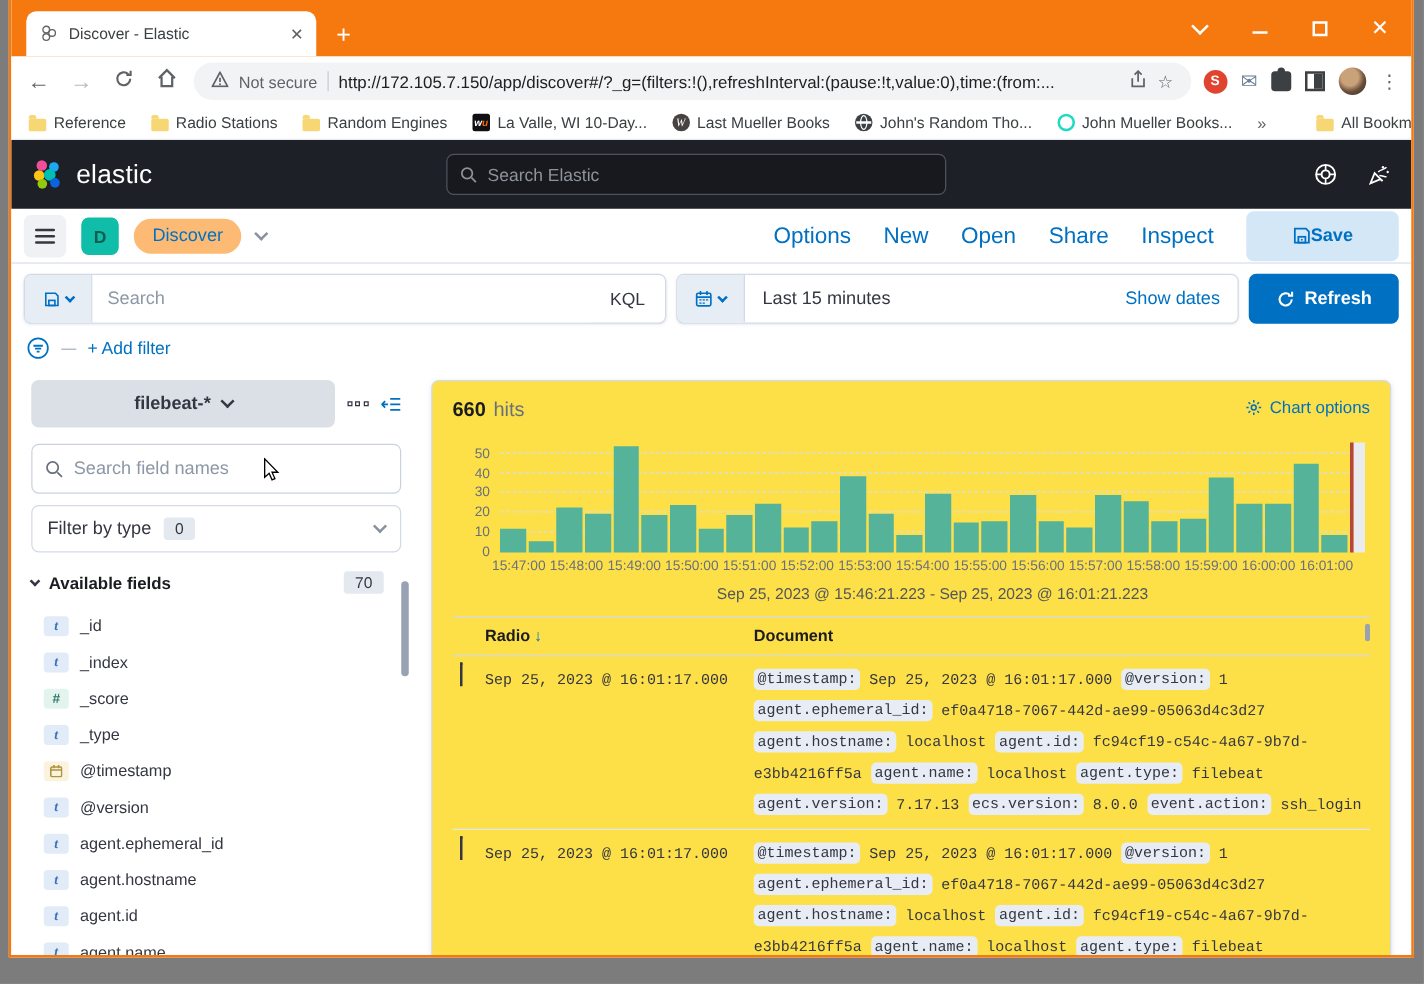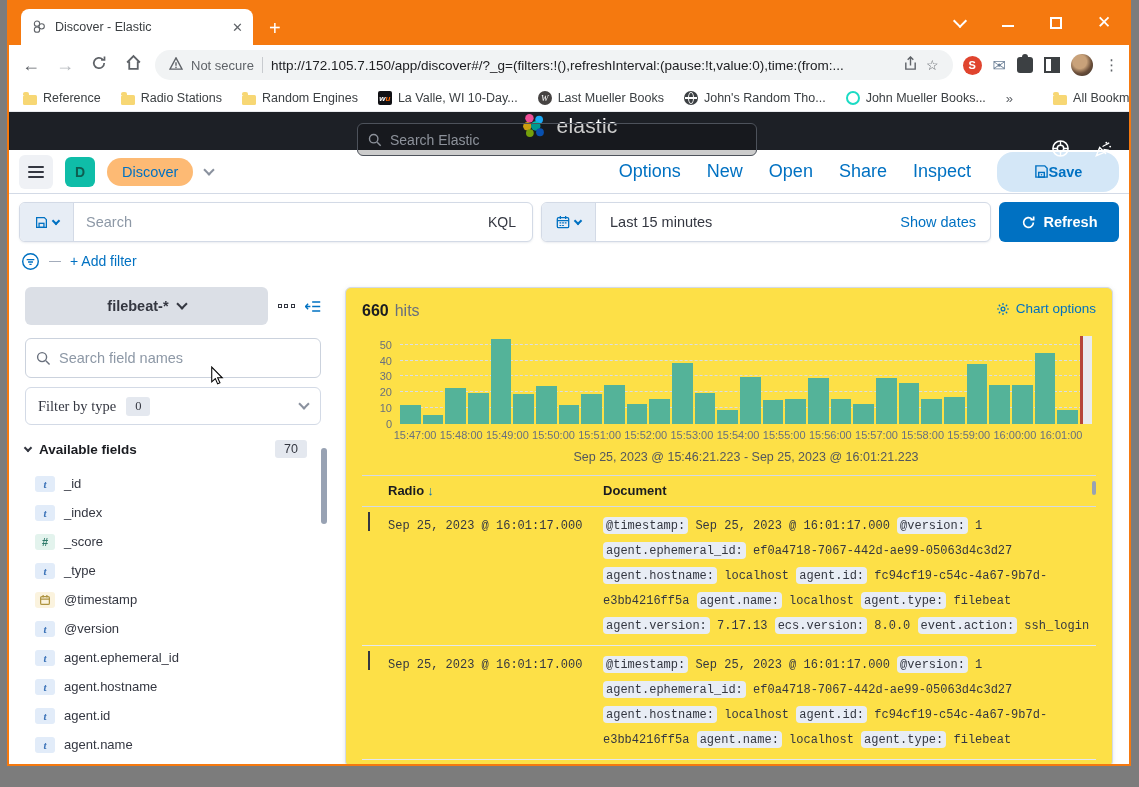--- a/index.html
+++ b/index.html
@@ -54,42 +54,42 @@
   .ico-wordpress { width:14px; height:14px; border-radius:50%; background:#464342; color:#fff; font-size:9px;
     display:flex; align-items:center; justify-content:center; font-family:"Liberation Serif",serif; }
   .ico-globe { width:14px; height:14px; border-radius:50%; background:#3C4043; position:relative; }
   .ico-globe::before { content:""; position:absolute; left:1px; right:1px; top:6px; height:1.5px; background:#fff; }
   .ico-globe::after { content:""; position:absolute; left:4.5px; top:1px; bottom:1px; width:4px; border-radius:50%; border:1.2px solid #fff; }
   .ico-godaddy { width:14px; height:14px; border-radius:50%; border:2.5px solid #1BDBC4; }
   .bm-more { color:#5F6368; font-size:13px; margin-left:auto; }
   .bm-sep { width:1px; height:16px; background:#DADCE0; }
 
   
-  .kheader { height:38px; background:#1D2026; display:flex; align-items:center; padding:0 16px; position:relative;flex-direction:column; }
+  .kheader { height:55px; background:#1D2026; display:flex; align-items:center; padding:0 16px; position:relative; }
   .brand { display:flex; align-items:center; gap:9px; color:#fff; font-size:21px; letter-spacing:.2px; }
   .ksearch { position:absolute; left:50%; top:11px; transform:translateX(-53%); width:400px; height:33px;
     background:rgba(0,0,0,.2); border:1px solid #4D525B; border-radius:6px; display:flex; align-items:center; padding:0 10px; gap:8px; }
   .ksearch input { background:transparent; border:0; outline:none; color:#D4DAE5; font-size:14px; flex:1;
     font-family:"Liberation Sans",sans-serif; }
   .ksearch input::placeholder { color:#8D929B; }
   .khicons { margin-left:auto; display:flex; align-items:center; gap:24px; }
 
   
   .knav { height:44px; border-bottom:1px solid #D3DAE6; background:#fff; display:flex; align-items:center; padding:0 10px; gap:12px; }
   .hamburger { width:34px; height:34px; background:#EFF1F5; border-radius:6px; display:flex; flex-direction:column;
     align-items:center; justify-content:center; gap:3px; }
   .hamburger i { width:16px; height:2px; background:#343741; border-radius:1px; }
   .space-badge { width:30px; height:30px; border-radius:6px; background:#0FBDA8; color:#0E5E51; font-weight:700;
     font-size:14px; display:flex; align-items:center; justify-content:center; }
   .crumb { height:28px; padding:0 15px; border-radius:14px; background:#fdba74; color:#0071C2; font-size:14.5px;
     font-weight:500; display:flex; align-items:center; }
   .chev { width:8px; height:8px; border-right:2px solid #8A919E; border-bottom:2px solid #8A919E; transform:rotate(45deg); margin-top:-4px; }
   .knav-right { margin-left:auto; display:flex; align-items:center; gap:26px; }
   .knav-link { color:#0071C2; font-size:18px; }
-  .save-btn { width:122px; height:40px; border-radius:16px; background:#D4E7F7; color:#0071C2; font-size:14.5px;
+  .save-btn { width:122px; height:40px; border-radius:6px; background:#D4E7F7; color:#0071C2; font-size:14.5px;
     font-weight:600; display:flex; align-items:center; justify-content:center; gap:0; }
 
   
   .qrow { background:#fff; padding:8px 10px 0 10px; display:flex; gap:8px; height:48px; }
   .qleft { flex:1; display:flex; height:40px; border:1px solid #D3DAE6; border-radius:6px; overflow:hidden; background:#fff;
     box-shadow:0 1px 2px rgba(152,162,179,.2); }
   .seg { width:54px; background:#E7EDF5; display:flex; align-items:center; justify-content:center; gap:5px;
     border-right:1px solid #D3DAE6; color:#0071C2; }
   .seg .chev { border-color:#0071C2; width:6px; height:6px; margin-top:-2px; }
   .qleft input { flex:1; border:0; outline:none; padding:0 12px; font-size:14.5px; color:#343741; font-family:"Liberation Sans",sans-serif; }
@@ -112,21 +112,21 @@
   .sb-top { display:flex; align-items:center; gap:10px; }
   .index-pill { width:256px; height:38px; background:#DBDFE6; border-radius:6px; display:flex; align-items:center;
     justify-content:center; gap:9px; font-weight:700; font-size:14.5px; color:#343741; }
   .boxes { display:flex; gap:2.5px; }
   .boxes i { width:4px; height:4px; border:1.4px solid #343741; display:block; }
   .fieldsearch { margin-top:13px; height:40px; border:1px solid #CBD2DD; border-radius:6px; display:flex; align-items:center;
     padding:0 10px; gap:8px; background:#fff; }
   .fieldsearch input { border:0; outline:none; flex:1; font-size:14.5px; color:#343741; font-family:"Liberation Sans",sans-serif; }
   .fieldsearch input::placeholder { color:#8D98A6; }
   .ftype { margin-top:9px; height:38px; border:1px solid #D3DAE6; border-radius:6px; display:flex; align-items:center;
-    padding:0 12px; gap:10px; font-size:14.5px; color:#343741; background:#fff;font-family:Liberation Serif, serif; }
+    padding:0 12px; gap:10px; font-size:14.5px; color:#343741; background:#fff; }
   .cnt-badge { background:#E4E8EF; border-radius:3px; font-size:12.5px; padding:2px 9px; color:#343741; }
   .avail { margin-top:15px; display:flex; align-items:center; gap:8px; }
   .avail-lbl { font-weight:700; font-size:13.5px; color:#1A1C21; }
   .avail .chev { width:6px; height:6px; border-color:#343741; margin-top:-2px; }
   .fieldlist { margin-top:11px; }
   .frow-item { height:29px; display:flex; align-items:center; gap:9px; padding-left:10px; }
   .tbadge { width:20px; height:16px; border-radius:3px; font-size:11px; display:flex; align-items:center; justify-content:center; flex:0 0 auto; }
   .tb-string { background:#E2ECF9; color:#3B73B8; font-style:italic; font-family:"Liberation Serif",serif; font-weight:700; }
   .tb-number { background:#E3F3ED; color:#2F7A6A; font-weight:700; }
   .tb-date { background:#FBF3DE; color:#AE9440; }

